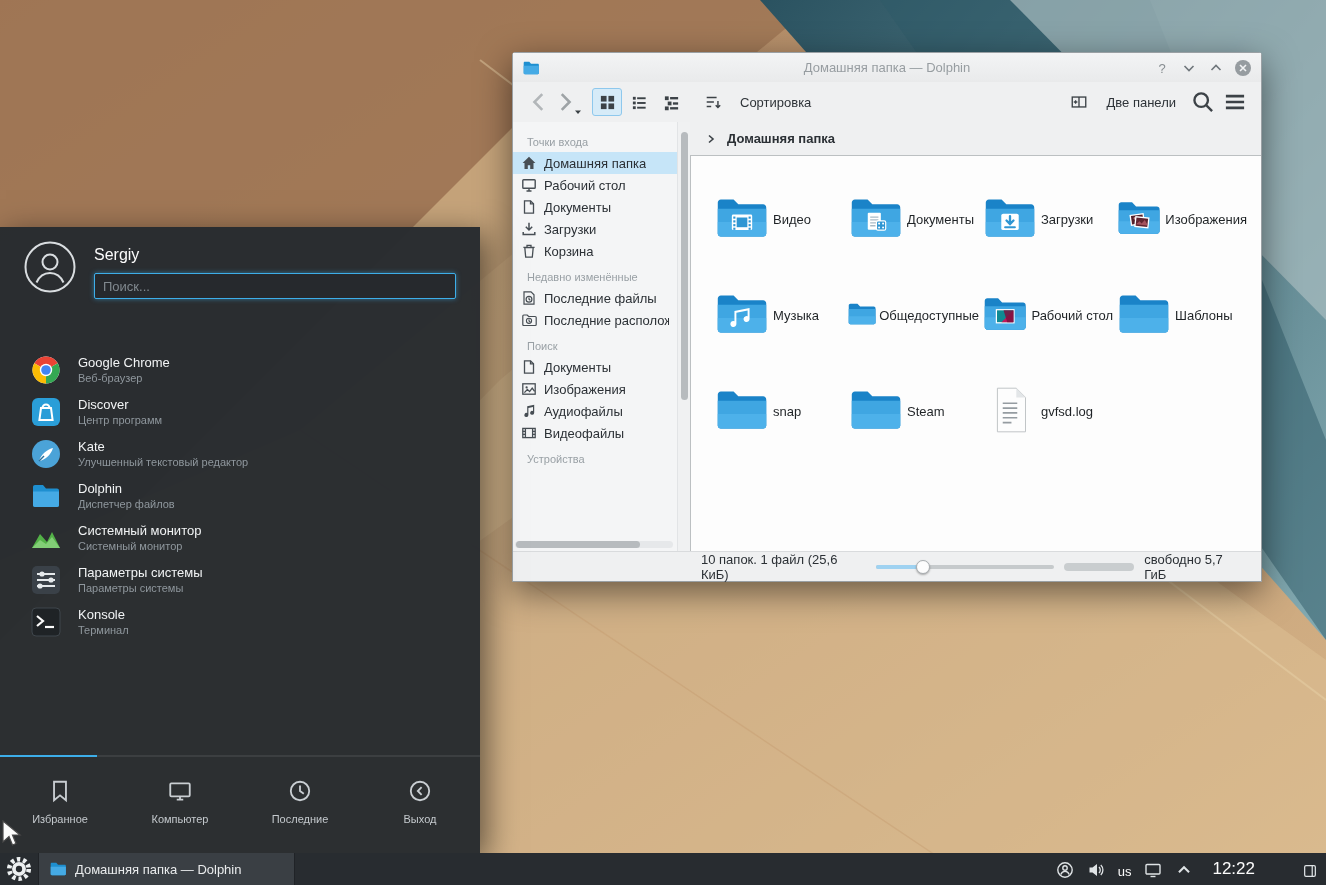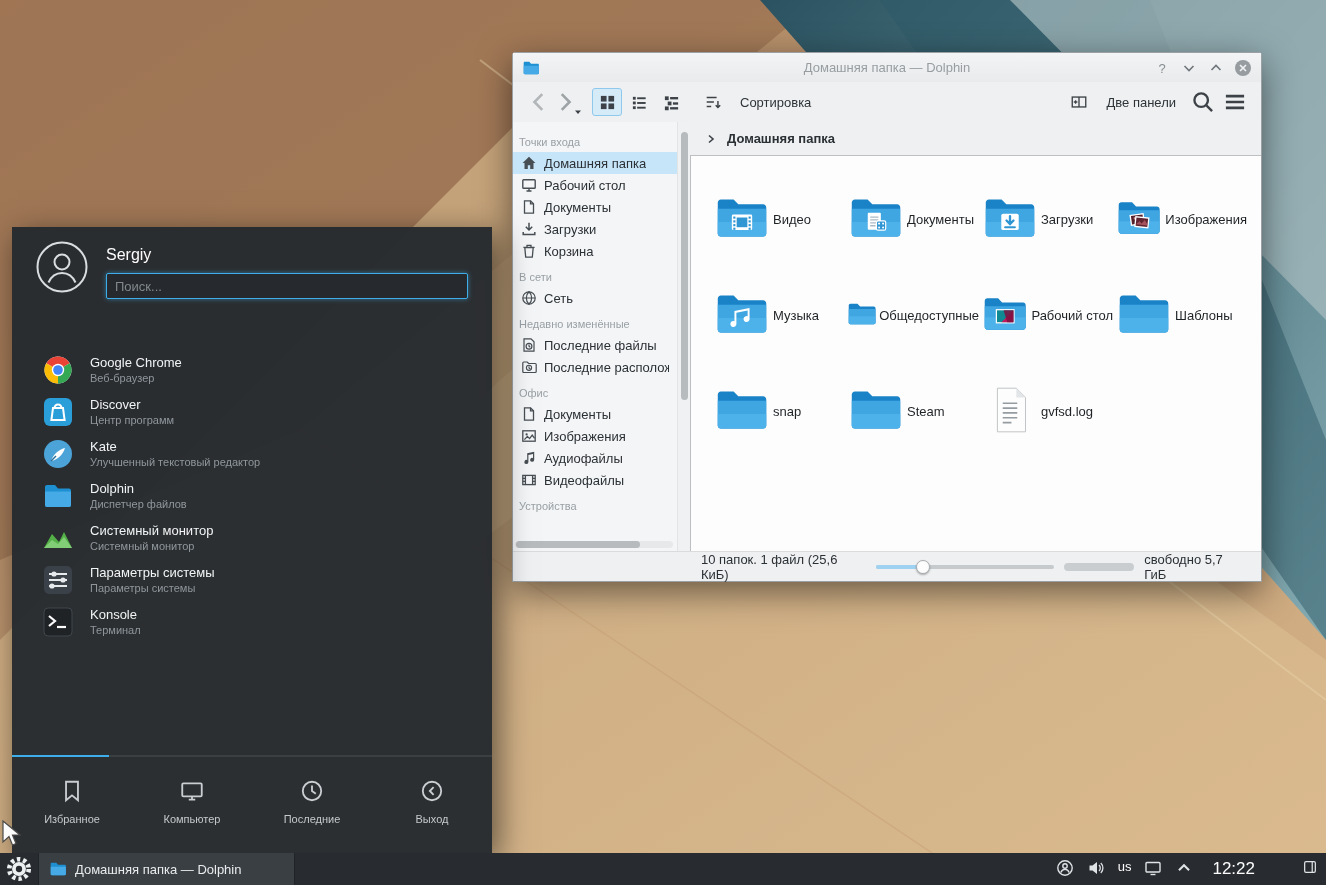--- a/index.html
+++ b/index.html
@@ -22,21 +22,21 @@
 .navbtn{width:26px;height:26px;display:flex;align-items:center;justify-content:center}
 .fwd-caret{width:8px;height:8px;margin-left:-4px;align-self:flex-end;margin-bottom:6px}
 .viewgroup{display:flex;gap:2px;margin:0 12px 0 10px}
 .vbtn{width:30px;height:28px;display:flex;align-items:center;justify-content:center;border-radius:3px;border:1px solid transparent}
 .vbtn .icon{width:17px;height:17px}
 .vbtn.active{background:#d6ebf8;border-color:#8ec8ed}
 .tbtn .icon{width:18px;height:18px}
 .spacer{flex:1}
 .wbody{flex:1;display:flex;min-height:0}
 .places{width:164px;background:#f4f5f6;padding-top:5px;position:relative;overflow:hidden;flex:none}
-.psec-title{font-size:11px;color:#99a0a5;padding:9px 6px 4px;white-space:nowrap}
+.psec-title{font-size:11px;color:#99a0a5;padding:9px 14px 4px;white-space:nowrap}
 .pitem{height:22px;display:flex;align-items:center;gap:7px;padding:0 8px;font-size:13px;color:#2b3035;white-space:nowrap;cursor:default}
 .pitem.selected{background:#c6e5f8}
 .pi{width:16px;height:16px;flex:none}
 .pitem-label{overflow:hidden;text-overflow:clip}
 .places-hscroll{position:absolute;bottom:3px;left:2px;height:7px;width:158px;background:#e6e8ea;border-radius:4px}
 .ph-handle{position:absolute;left:1px;top:0;height:7px;width:124px;background:#b7bbbe;border-radius:4px}
 .vscrollbar{width:13px;background:#f0f1f2;border-left:1px solid #e2e4e6;position:relative;flex:none}
 .vs-handle{position:absolute;top:10px;left:3px;width:7px;height:268px;background:#b7bbbe;border-radius:4px}
 .mainarea{flex:1;display:flex;flex-direction:column;min-width:0}
 .crumbrow{height:33px;display:flex;align-items:center;padding:0 15px;gap:10px;flex:none}
@@ -48,21 +48,21 @@
 .ficon{width:62px;height:62px}
 .flabel{font-size:13px;color:#1f2326;margin-top:2px;max-width:132px;white-space:nowrap}
 .statusbar{height:30px;display:flex;align-items:center;padding:0 14px 0 188px;gap:10px;font-size:13px;color:#2b3035;background:#eff0f1;border-top:1px solid #d9dbdd;flex:none}
 .zoom{width:178px;height:16px;position:relative;margin-left:auto;flex:none}
 .ztrack{position:absolute;top:6px;left:0;right:0;height:4px;background:#c6cacc;border-radius:2px}
 .zfill{position:absolute;top:6px;left:0;width:26%;height:4px;background:#9fd2f1;border-radius:2px}
 .zhandle{position:absolute;top:1px;left:calc(26% - 7px);width:14px;height:14px;border-radius:50%;background:#fdfdfd;border:1px solid #a9aeb1;box-shadow:0 1px 2px rgba(0,0,0,.3)}
 .capacity{width:70px;height:8px;border-radius:4px;background:#c9cdcf;flex:none}
 
 
-.kickoff{position:absolute;left:12px;top:227px;width:480px;height:626px;z-index:20;background:rgba(38,42,46,.97);box-shadow:6px 8px 30px rgba(0,0,0,.55);display:flex;flex-direction:column}
+.kickoff{position:absolute;left:0;top:227px;width:480px;height:626px;z-index:20;background:rgba(38,42,46,.97);box-shadow:6px 8px 30px rgba(0,0,0,.55);display:flex;flex-direction:column}
 .krow-user{display:flex;align-items:flex-start;padding:14px 24px 0;gap:18px;flex:none}
 .avatar{width:52px;height:52px;flex:none}
 .kusercol{flex:1;min-width:0}
 .kname{font-size:16px;color:#fcfcfc;margin:5px 0 9px}
 .ksearch{width:100%;height:26px;background:#26292d;border:1px solid #3daee9;box-shadow:0 0 5px rgba(61,174,233,.55);border-radius:2px;color:#c8cdd1;font-size:13px;padding:0 8px;outline:none;font-family:inherit}
 .ksearch::placeholder{color:#81898f}
 .applist{flex:1;margin-top:50px;overflow:hidden}
 .appitem{display:flex;align-items:center;gap:16px;height:42px;padding:0 30px;cursor:default}
 .appicon{width:32px;height:32px;flex:none}
 .apptext{display:flex;flex-direction:column;justify-content:center;min-width:0}
@@ -75,21 +75,21 @@
 .tabicon{width:26px;height:26px}
 .ktab-label{font-size:11px;color:#c4c9cd}
 
 
 .taskbar{position:absolute;left:0;bottom:0;width:1326px;height:32px;background:#282c30;z-index:30;display:flex;align-items:center}
 .kbutton{width:38px;height:32px;display:flex;align-items:center;justify-content:center;flex:none}
 .kbutton .icon{width:26px;height:26px}
 .task{height:32px;width:257px;display:flex;align-items:center;gap:8px;padding:0 10px;background:#3a3f44;border-left:1px solid #202327;border-right:1px solid #202327;flex:none}
 .task .icon{width:18px;height:18px;flex:none}
 .task-label{font-size:13px;color:#e9ebec;white-space:nowrap;overflow:hidden}
-.tray{margin-left:auto;display:flex;align-items:flex-start;gap:13px;padding-right:8px}
+.tray{margin-left:auto;display:flex;align-items:flex-end;gap:13px;padding-right:8px}
 .tray-ic{width:18px;height:18px}
 .kbd-layout{font-size:13px;color:#fcfcfc}
 .clock{font-size:17px;color:#fcfcfc;margin:0 6px}
 .edge-ic{margin-left:28px;width:16px;height:16px}
 
 .cursor{position:absolute;left:1px;top:820px;z-index:40;pointer-events:none}
 </style>
 </head>
 <body>
 
@@ -278,32 +278,20 @@
               <span class="pi">
                 <svg viewBox="0 0 16 16" fill="none" stroke="#474e54" stroke-width="1.3">
                   <path d="M3.8 4.6h8.4l-.9 9.6H4.7z"></path>
                   <path d="M2.4 4.4h11.2M6 4.2V2.4h4v1.8"></path>
                 </svg>
               </span>
               <span class="pitem-label">Корзина</span>
             </div>
           </div>
           <div class="psec">
-            <div class="psec-title">В сети</div>
-            <div class="pitem">
-              <span class="pi">
-                <svg viewBox="0 0 16 16" fill="none" stroke="#474e54" stroke-width="1.2">
-                  <circle cx="8" cy="8" r="6.2"></circle>
-                  <path d="M1.8 8h12.4M8 1.8c-3.6 3.4-3.6 9 0 12.4 3.6-3.4 3.6-9 0-12.4z"></path>
-                </svg>
-              </span>
-              <span class="pitem-label">Сеть</span>
-            </div>
-          </div>
-          <div class="psec">
             <div class="psec-title">Недавно изменённые</div>
             <div class="pitem">
               <span class="pi">
                 <svg viewBox="0 0 16 16" fill="none" stroke="#474e54" stroke-width="1.2">
                   <path d="M3 1.8h7l3 3v9.4H3z"></path>
                   <circle cx="8" cy="9.2" r="2.9"></circle>
                   <path d="M8 7.6v1.7l1.3 1"></path>
                 </svg>
               </span>
               <span class="pitem-label">Последние файлы</span>
@@ -313,21 +301,21 @@
                 <svg viewBox="0 0 16 16" fill="none" stroke="#474e54" stroke-width="1.2">
                   <path d="M1.8 4c0-.6.4-1 1-1h3.4l1.4 1.5h6.6c.6 0 1 .4 1 1v7c0 .6-.4 1-1 1H2.8c-.6 0-1-.4-1-1z"></path>
                   <circle cx="8" cy="8.8" r="2.6" stroke-width="1.1"></circle>
                   <path d="M8 7.2v1.8l1.4 1" stroke-width="1.1"></path>
                 </svg>
               </span>
               <span class="pitem-label">Последние располож</span>
             </div>
           </div>
           <div class="psec">
-            <div class="psec-title">Офис</div>
+            <div class="psec-title">Поиск</div>
             <div class="pitem">
               <span class="pi">
                 <svg viewBox="0 0 16 16" fill="none" stroke="#474e54" stroke-width="1.3">
                   <path d="M3.5 1.8h6l3 3v9.4h-9z"></path>
                   <path d="M9.5 1.8v3h3"></path>
                 </svg>
               </span>
               <span class="pitem-label">Документы</span>
             </div>
             <div class="pitem">

